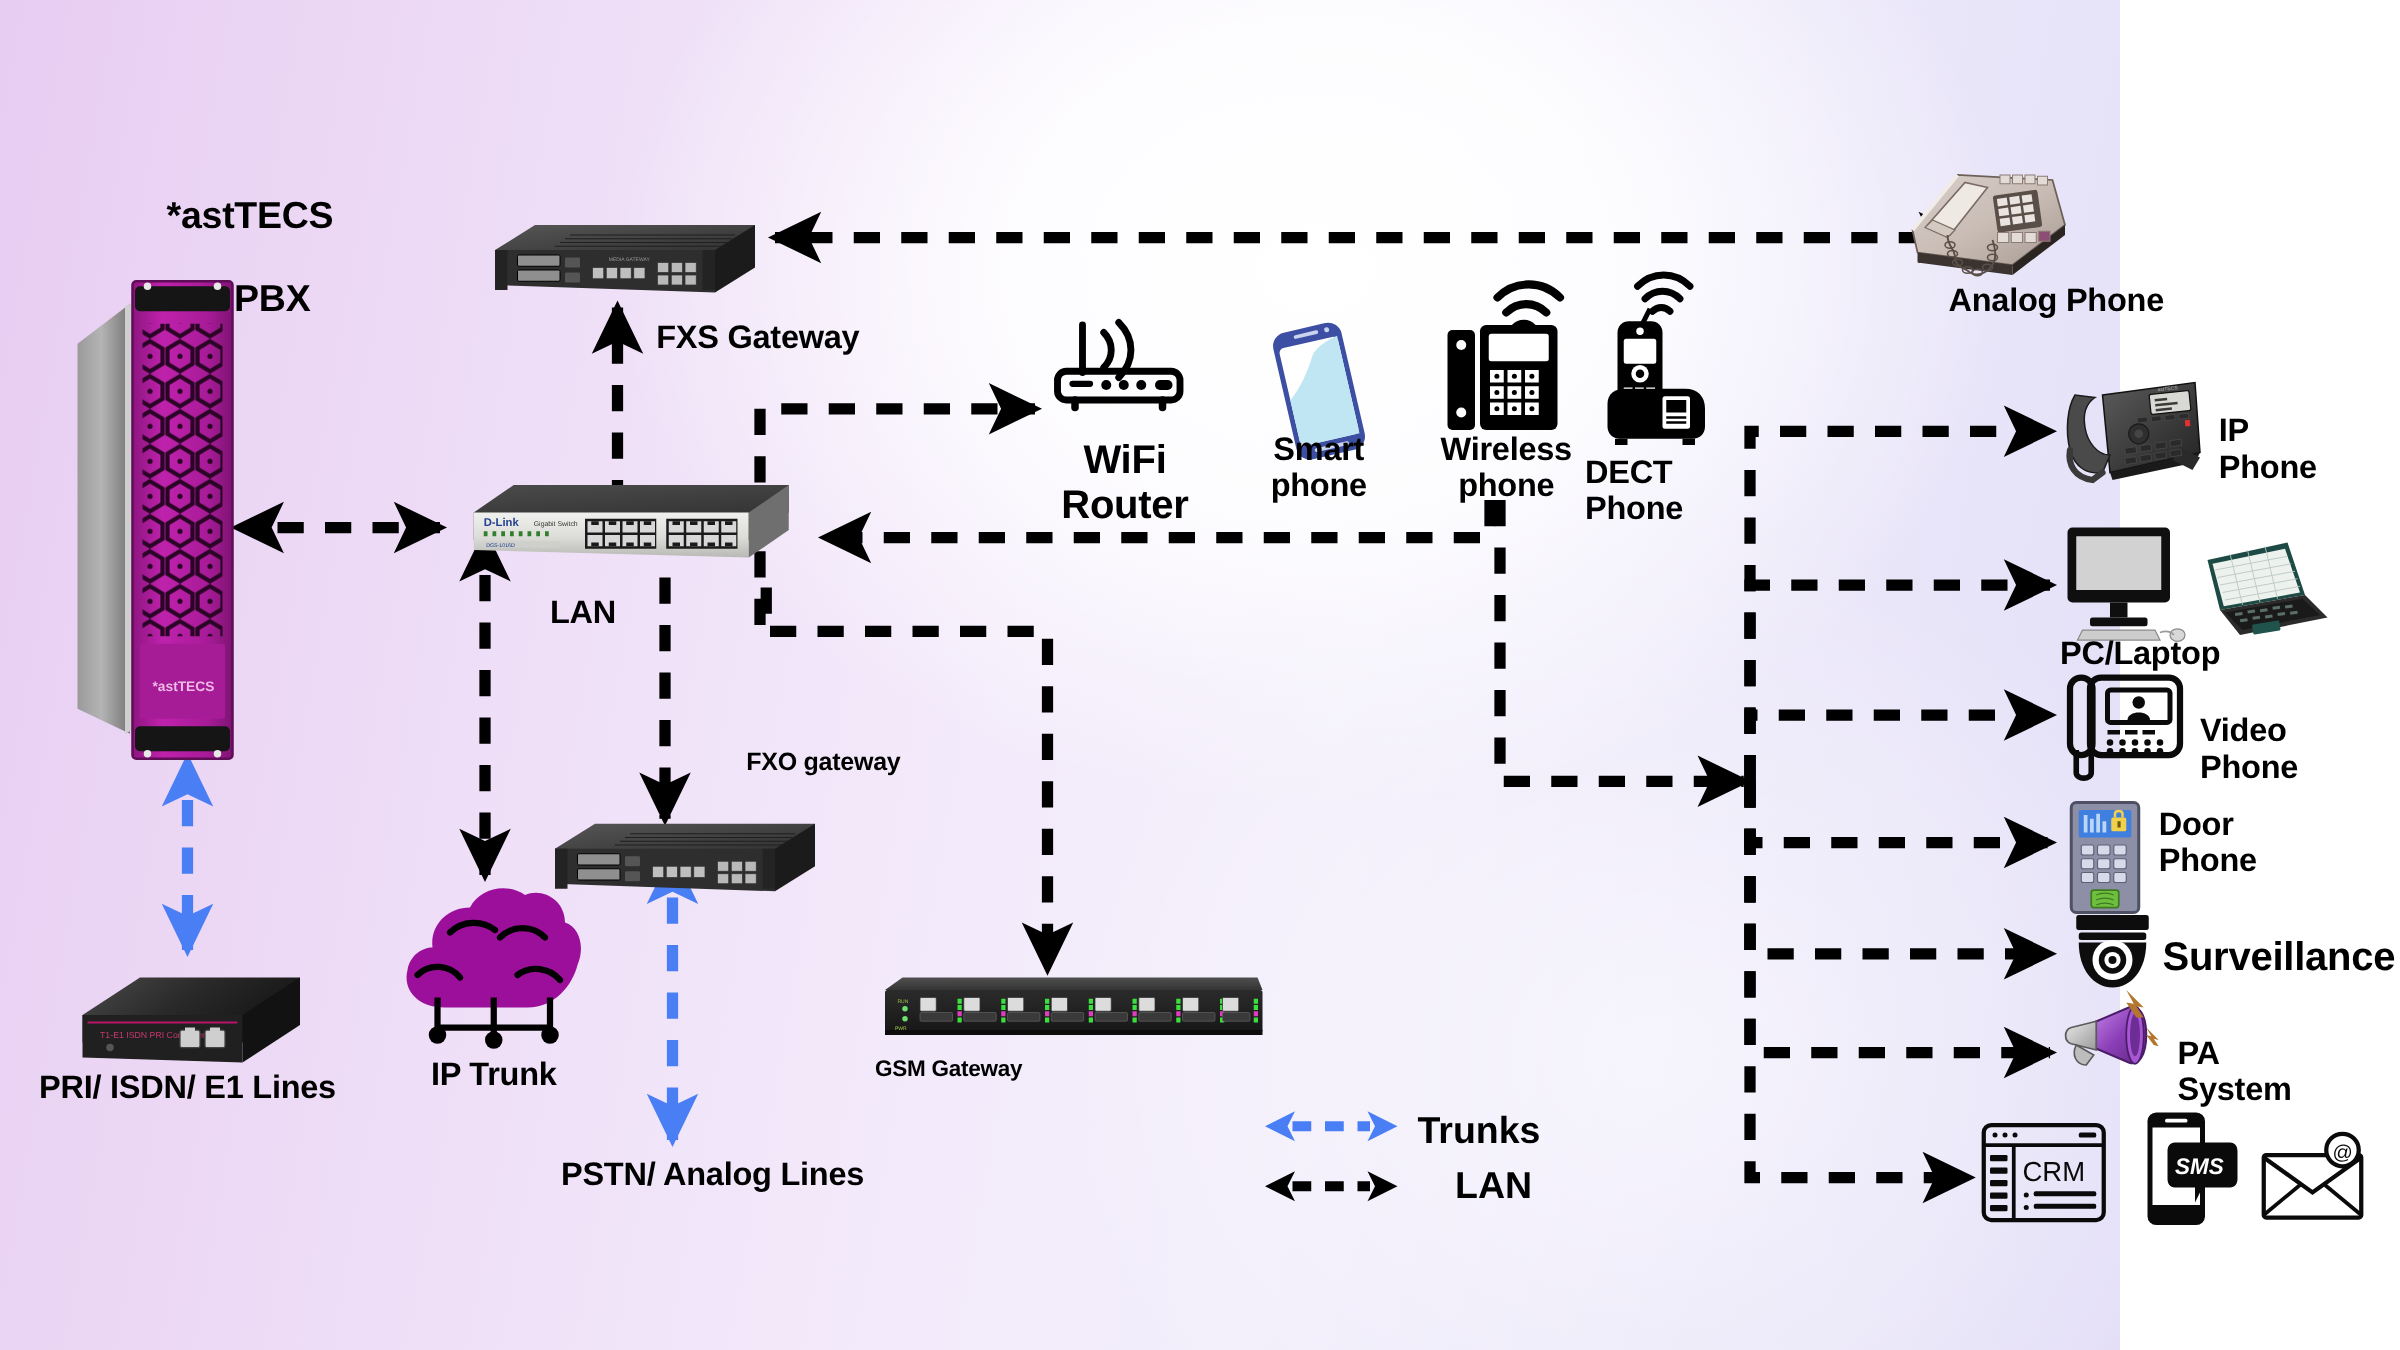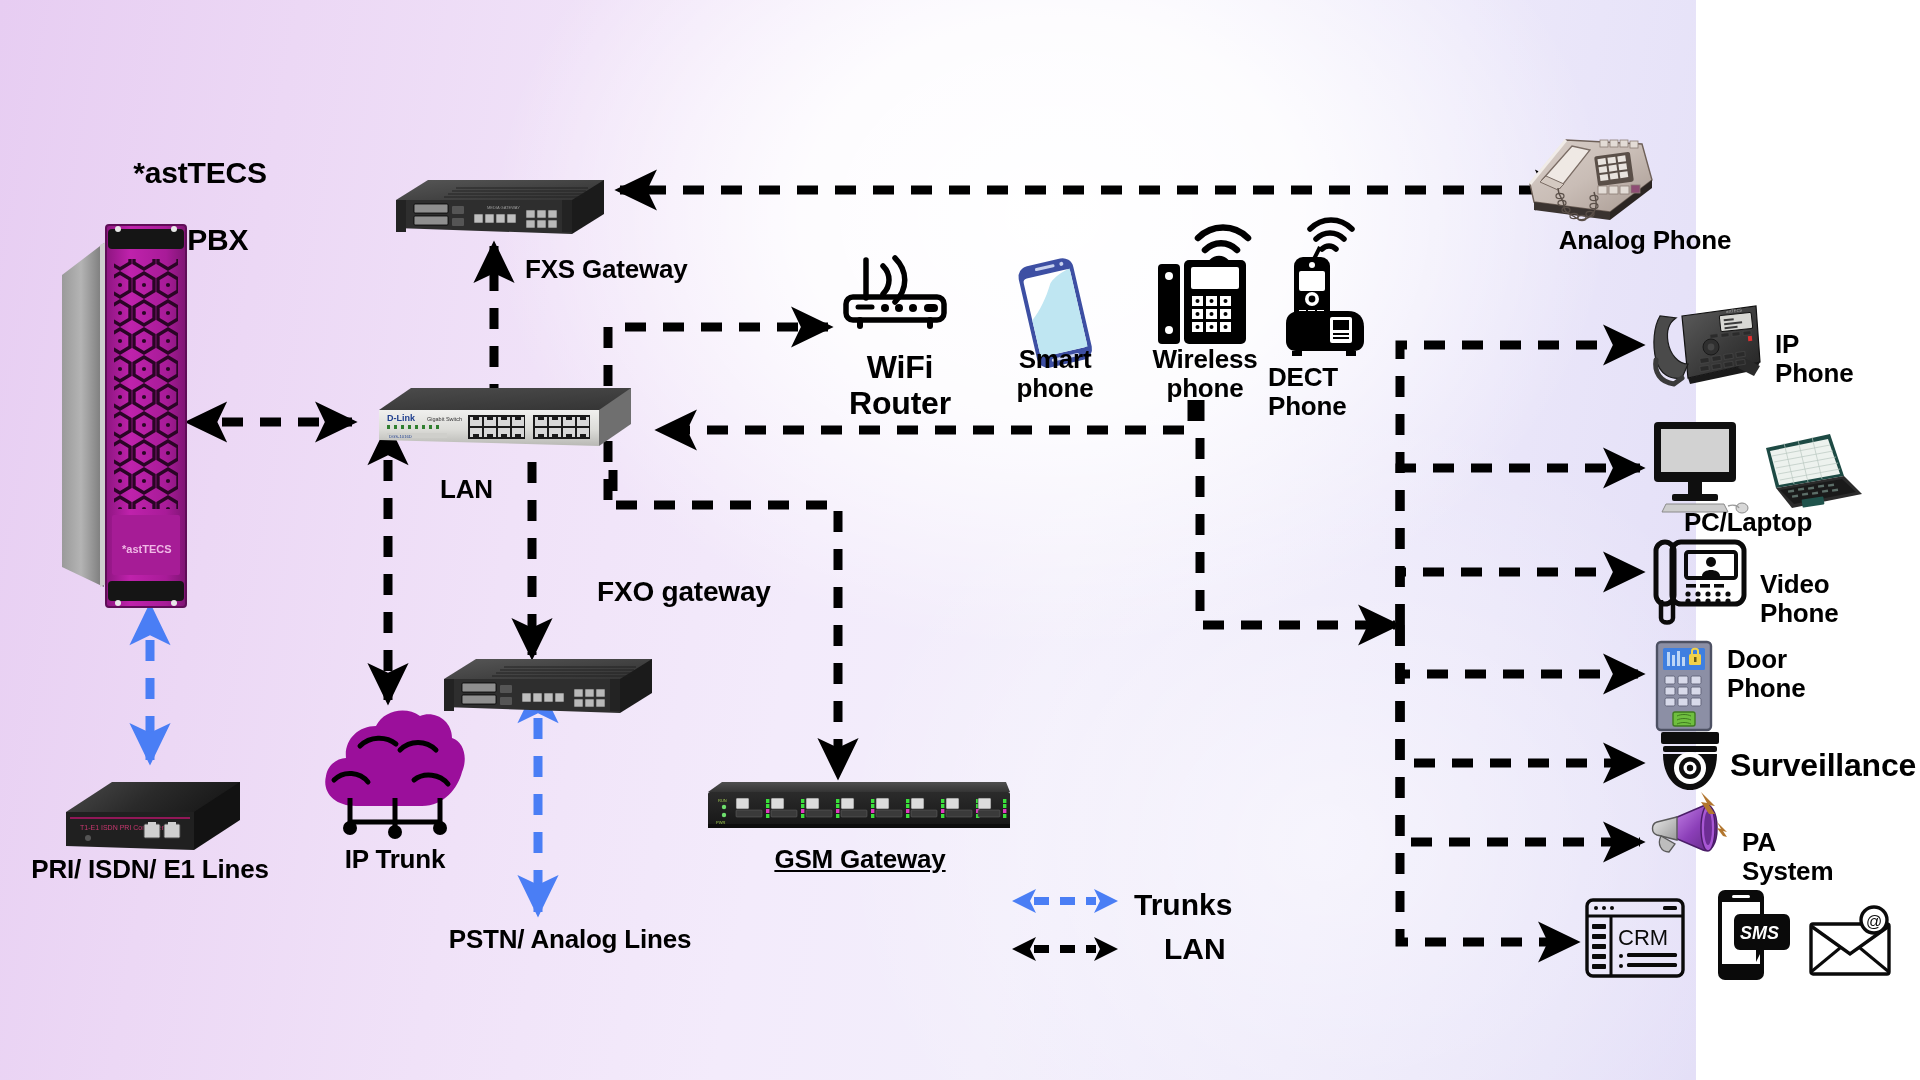--- a/index.html
+++ b/index.html
@@ -332,21 +332,21 @@
       <g fill="#b9b9b9" stroke="#333" stroke-width="0.6">
         <rect x="134" y="34" width="9" height="8"></rect>
           <rect x="145" y="34" width="9" height="8"></rect>
         <rect x="156" y="34" width="9" height="8"></rect>
         <rect x="134" y="44" width="9" height="8"></rect>
           <rect x="145" y="44" width="9" height="8"></rect>
         <rect x="156" y="44" width="9" height="8"></rect>
       </g>
     </svg>
   </div>
-  <div class="lbl" style="left:597px; top:576px; font-size:28px;">FXO gateway</div>
+  <div class="lbl" style="left:597px; top:599px; font-size:20px;">FXO gateway</div>
 
   <div class="lbl" style="left:440px; top:925px; width:260px; text-align:center; font-size:26px;">PSTN/ Analog Lines</div>
 
   <div class="abs" style="left:706px; top:778px;">
     <svg width="310" height="60" viewBox="0 0 310 60">
       <defs>
         <linearGradient id="gsmTop" x1="0" y1="0" x2="0" y2="1">
           <stop offset="0" stop-color="#4f4f4f"></stop>
             <stop offset="1" stop-color="#343434"></stop>
         </linearGradient>
@@ -423,21 +423,21 @@
           <rect x="0" y="20" width="13" height="11" rx="1" fill="#dcdcdc" stroke="#333" stroke-width="0.6"></rect>
           <rect x="0" y="32" width="22" height="7" rx="1" fill="#3a3a3a" stroke="#666" stroke-width="0.5"></rect>
           <rect x="25" y="21" width="3.4" height="4" fill="#3ce03c"></rect>
             <rect x="25" y="26" width="3.4" height="4" fill="#3ce03c"></rect>
           <rect x="25" y="31" width="3.4" height="4" fill="#e03cc0"></rect>
             <rect x="25" y="36" width="3.4" height="4" fill="#3ce03c"></rect>
         </g>
       </g>
     </svg>
   </div>
-  <div class="lbl" style="left:700px; top:845px; width:320px; text-align:center; font-size:26px;text-decoration:underline;">GSM Gateway</div>
+  <div class="lbl" style="left:700px; top:845px; width:320px; text-align:left; font-size:18px;">GSM Gateway</div>
 
   <div class="abs" style="left:838px; top:250px;">
     <svg width="115" height="80" viewBox="0 0 115 80">
       <g fill="none" stroke="#000" stroke-width="5.5" stroke-linecap="round">
         <path d="M28,10 L28,48"></path>
         <path d="M45,16 C53,24 53,36 45,44"></path>
         <path d="M57,8 C70,21 70,39 57,52"></path>
       </g>
       <rect x="8" y="47" width="98" height="23" rx="7" fill="none" stroke="#000" stroke-width="5.5"></rect>
       <path d="M20,57 L34,57" stroke="#000" stroke-width="5" stroke-linecap="round"></path>
@@ -697,21 +697,21 @@
           <rect x="34" y="63" width="6" height="2.4" transform="rotate(-9 37 64)"></rect>
           <rect x="44" y="61" width="6" height="2.4" transform="rotate(-9 47 62)"></rect>
           <rect x="54" y="60" width="6" height="2.4" transform="rotate(-9 57 61)"></rect>
           <rect x="64" y="58" width="6" height="2.4" transform="rotate(-9 67 59)"></rect>
           <rect x="74" y="57" width="6" height="2.4" transform="rotate(-9 77 58)"></rect>
         </g>
         <rect x="44" y="66" width="22" height="8" rx="1" fill="#20534c" transform="rotate(-9 55 70)"></rect>
       </g>
     </svg>
   </div>
-  <div class="lbl" style="left:1648px; top:508px; width:200px; text-align:center; font-size:26px;">PC/Laptop</div>
+  <div class="lbl" style="left:1648px; top:508px; width:200px; text-align:left; font-size:26px;">PC/Laptop</div>
 
   <div class="abs" style="left:1650px; top:538px;">
     <svg width="100" height="90" viewBox="0 0 100 90">
       <rect x="22" y="4" width="72" height="62" rx="9" fill="none" stroke="#0a0a0a" stroke-width="5"></rect>
       <rect x="36" y="14" width="50" height="26" rx="2.5" fill="none" stroke="#0a0a0a" stroke-width="4"></rect>
       <circle cx="61" cy="24" r="5" fill="#0a0a0a"></circle>
       <path d="M52,38 C52,30 70,30 70,38 Z" fill="#0a0a0a"></path>
       <g fill="#0a0a0a">
         <rect x="36" y="46" width="10" height="3.6"></rect>
           <rect x="50" y="46" width="10" height="3.6"></rect>

